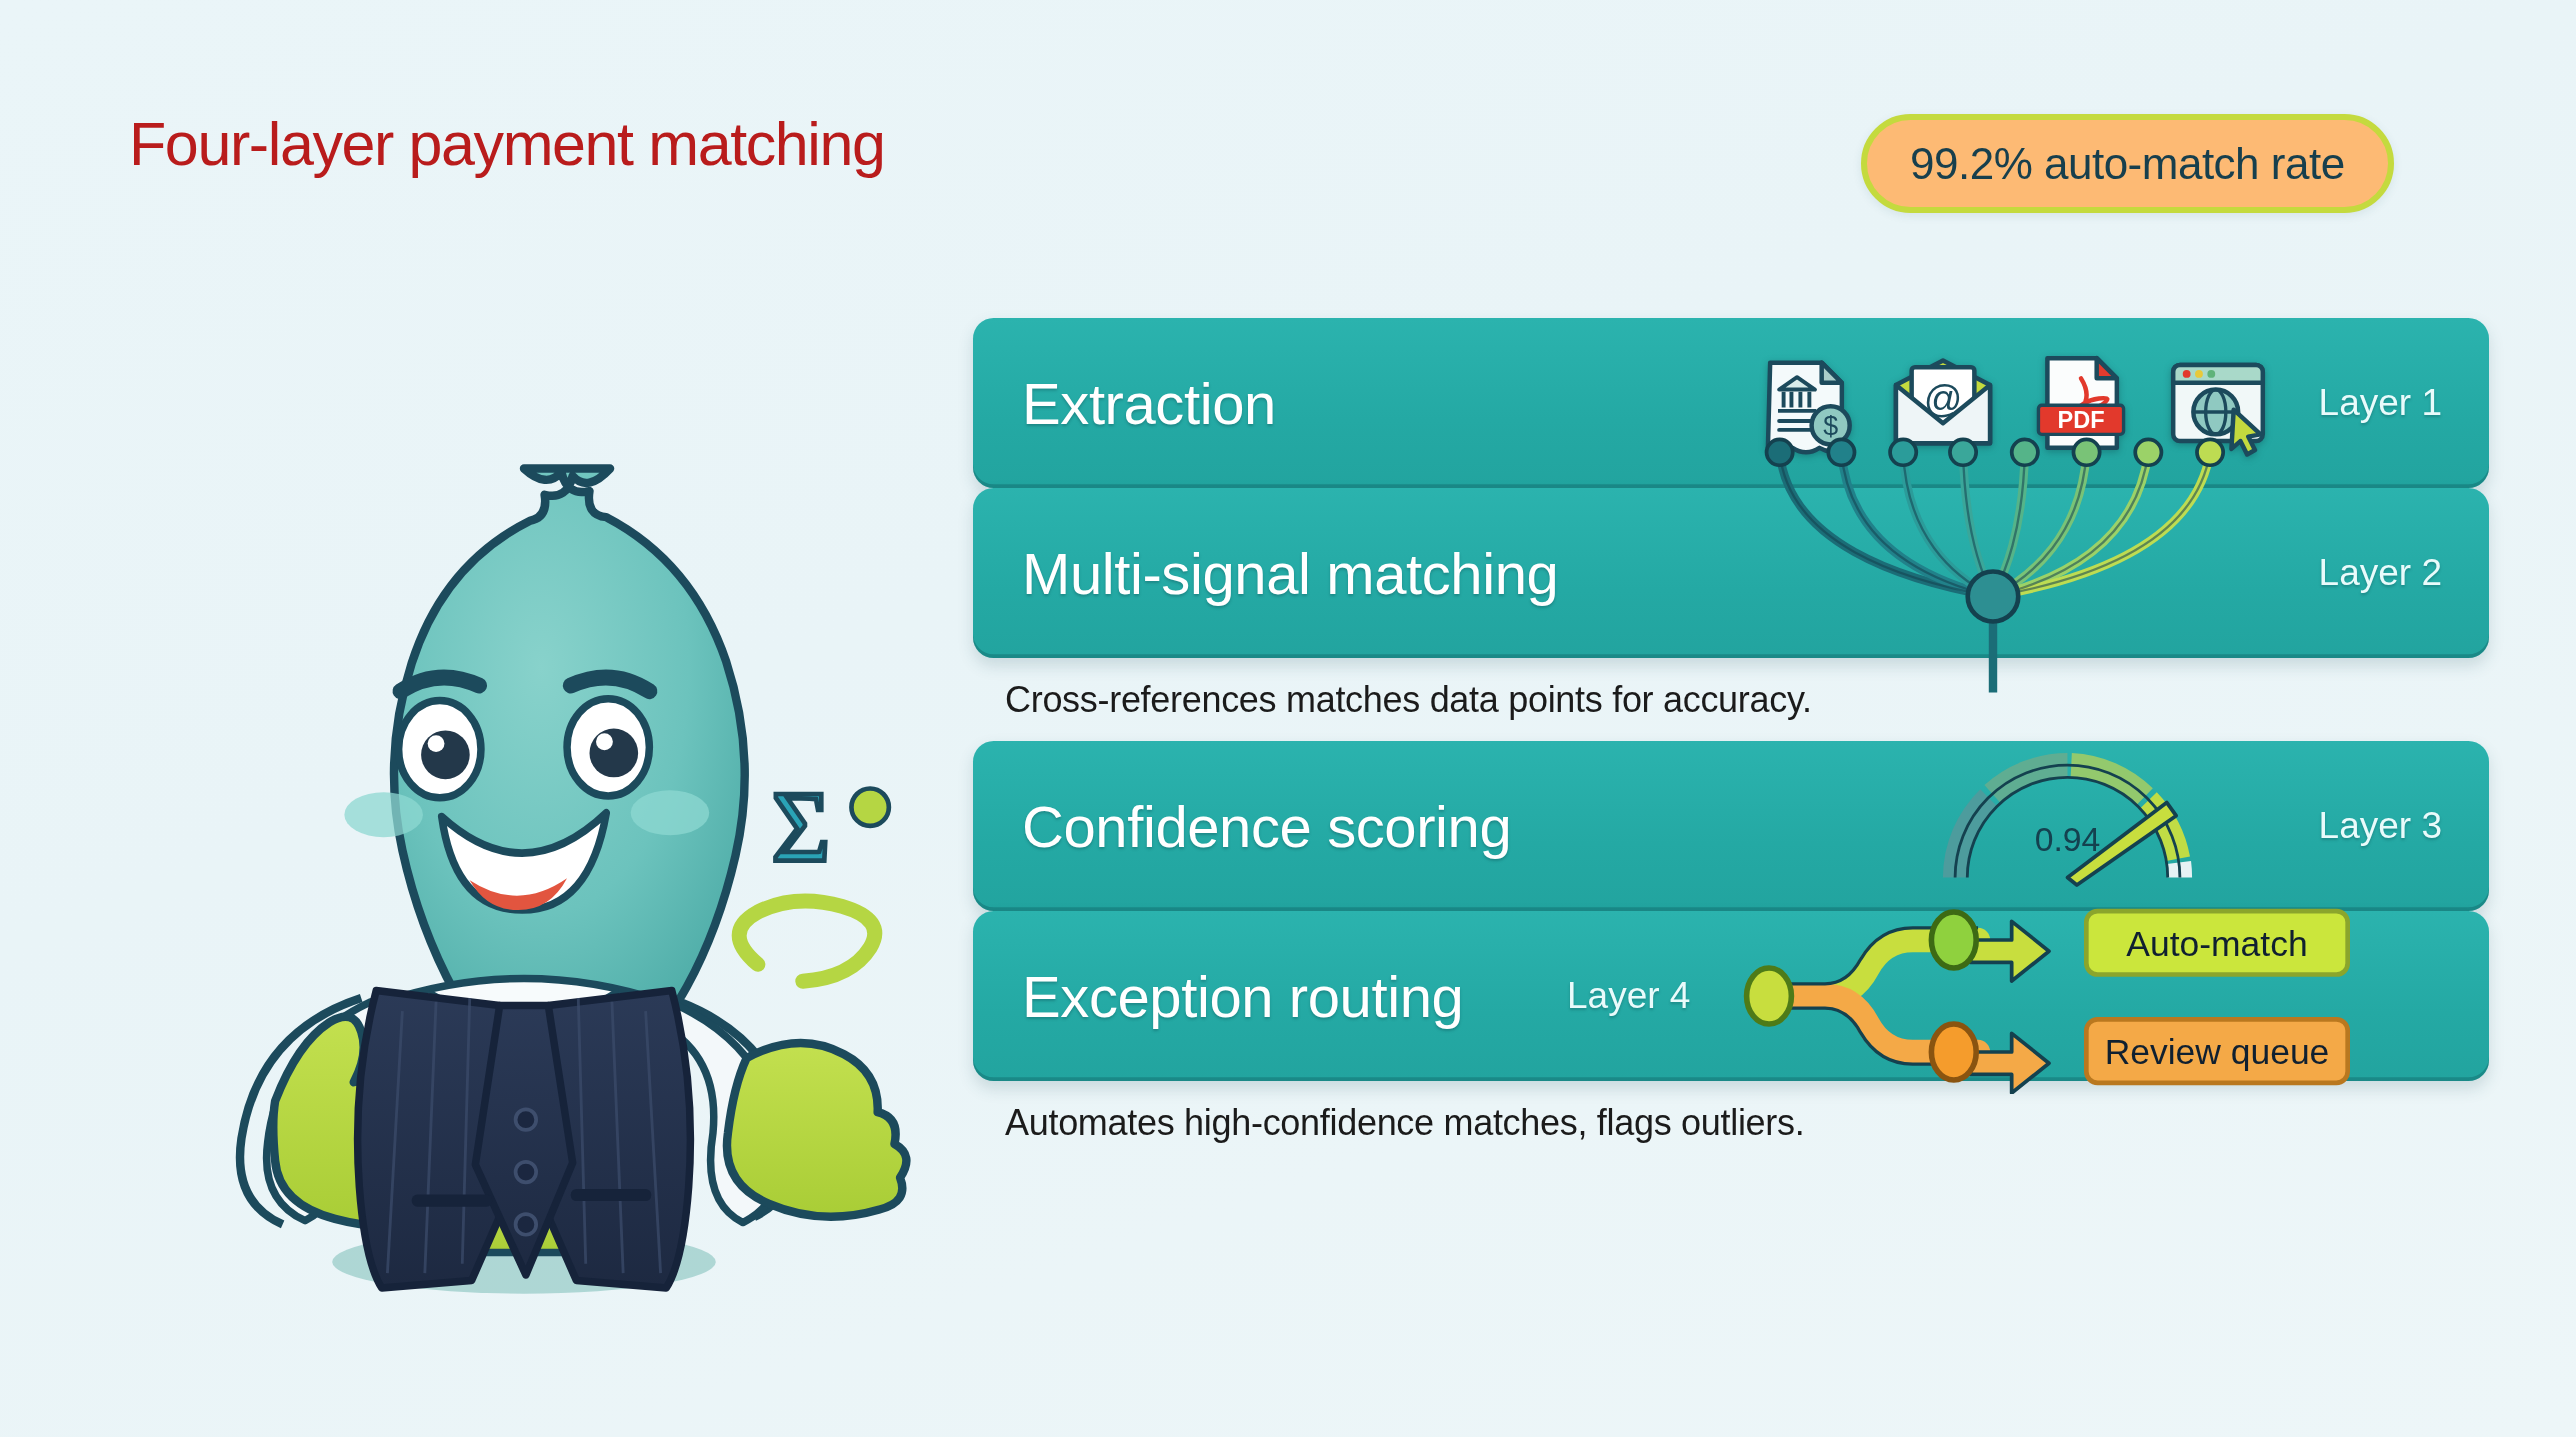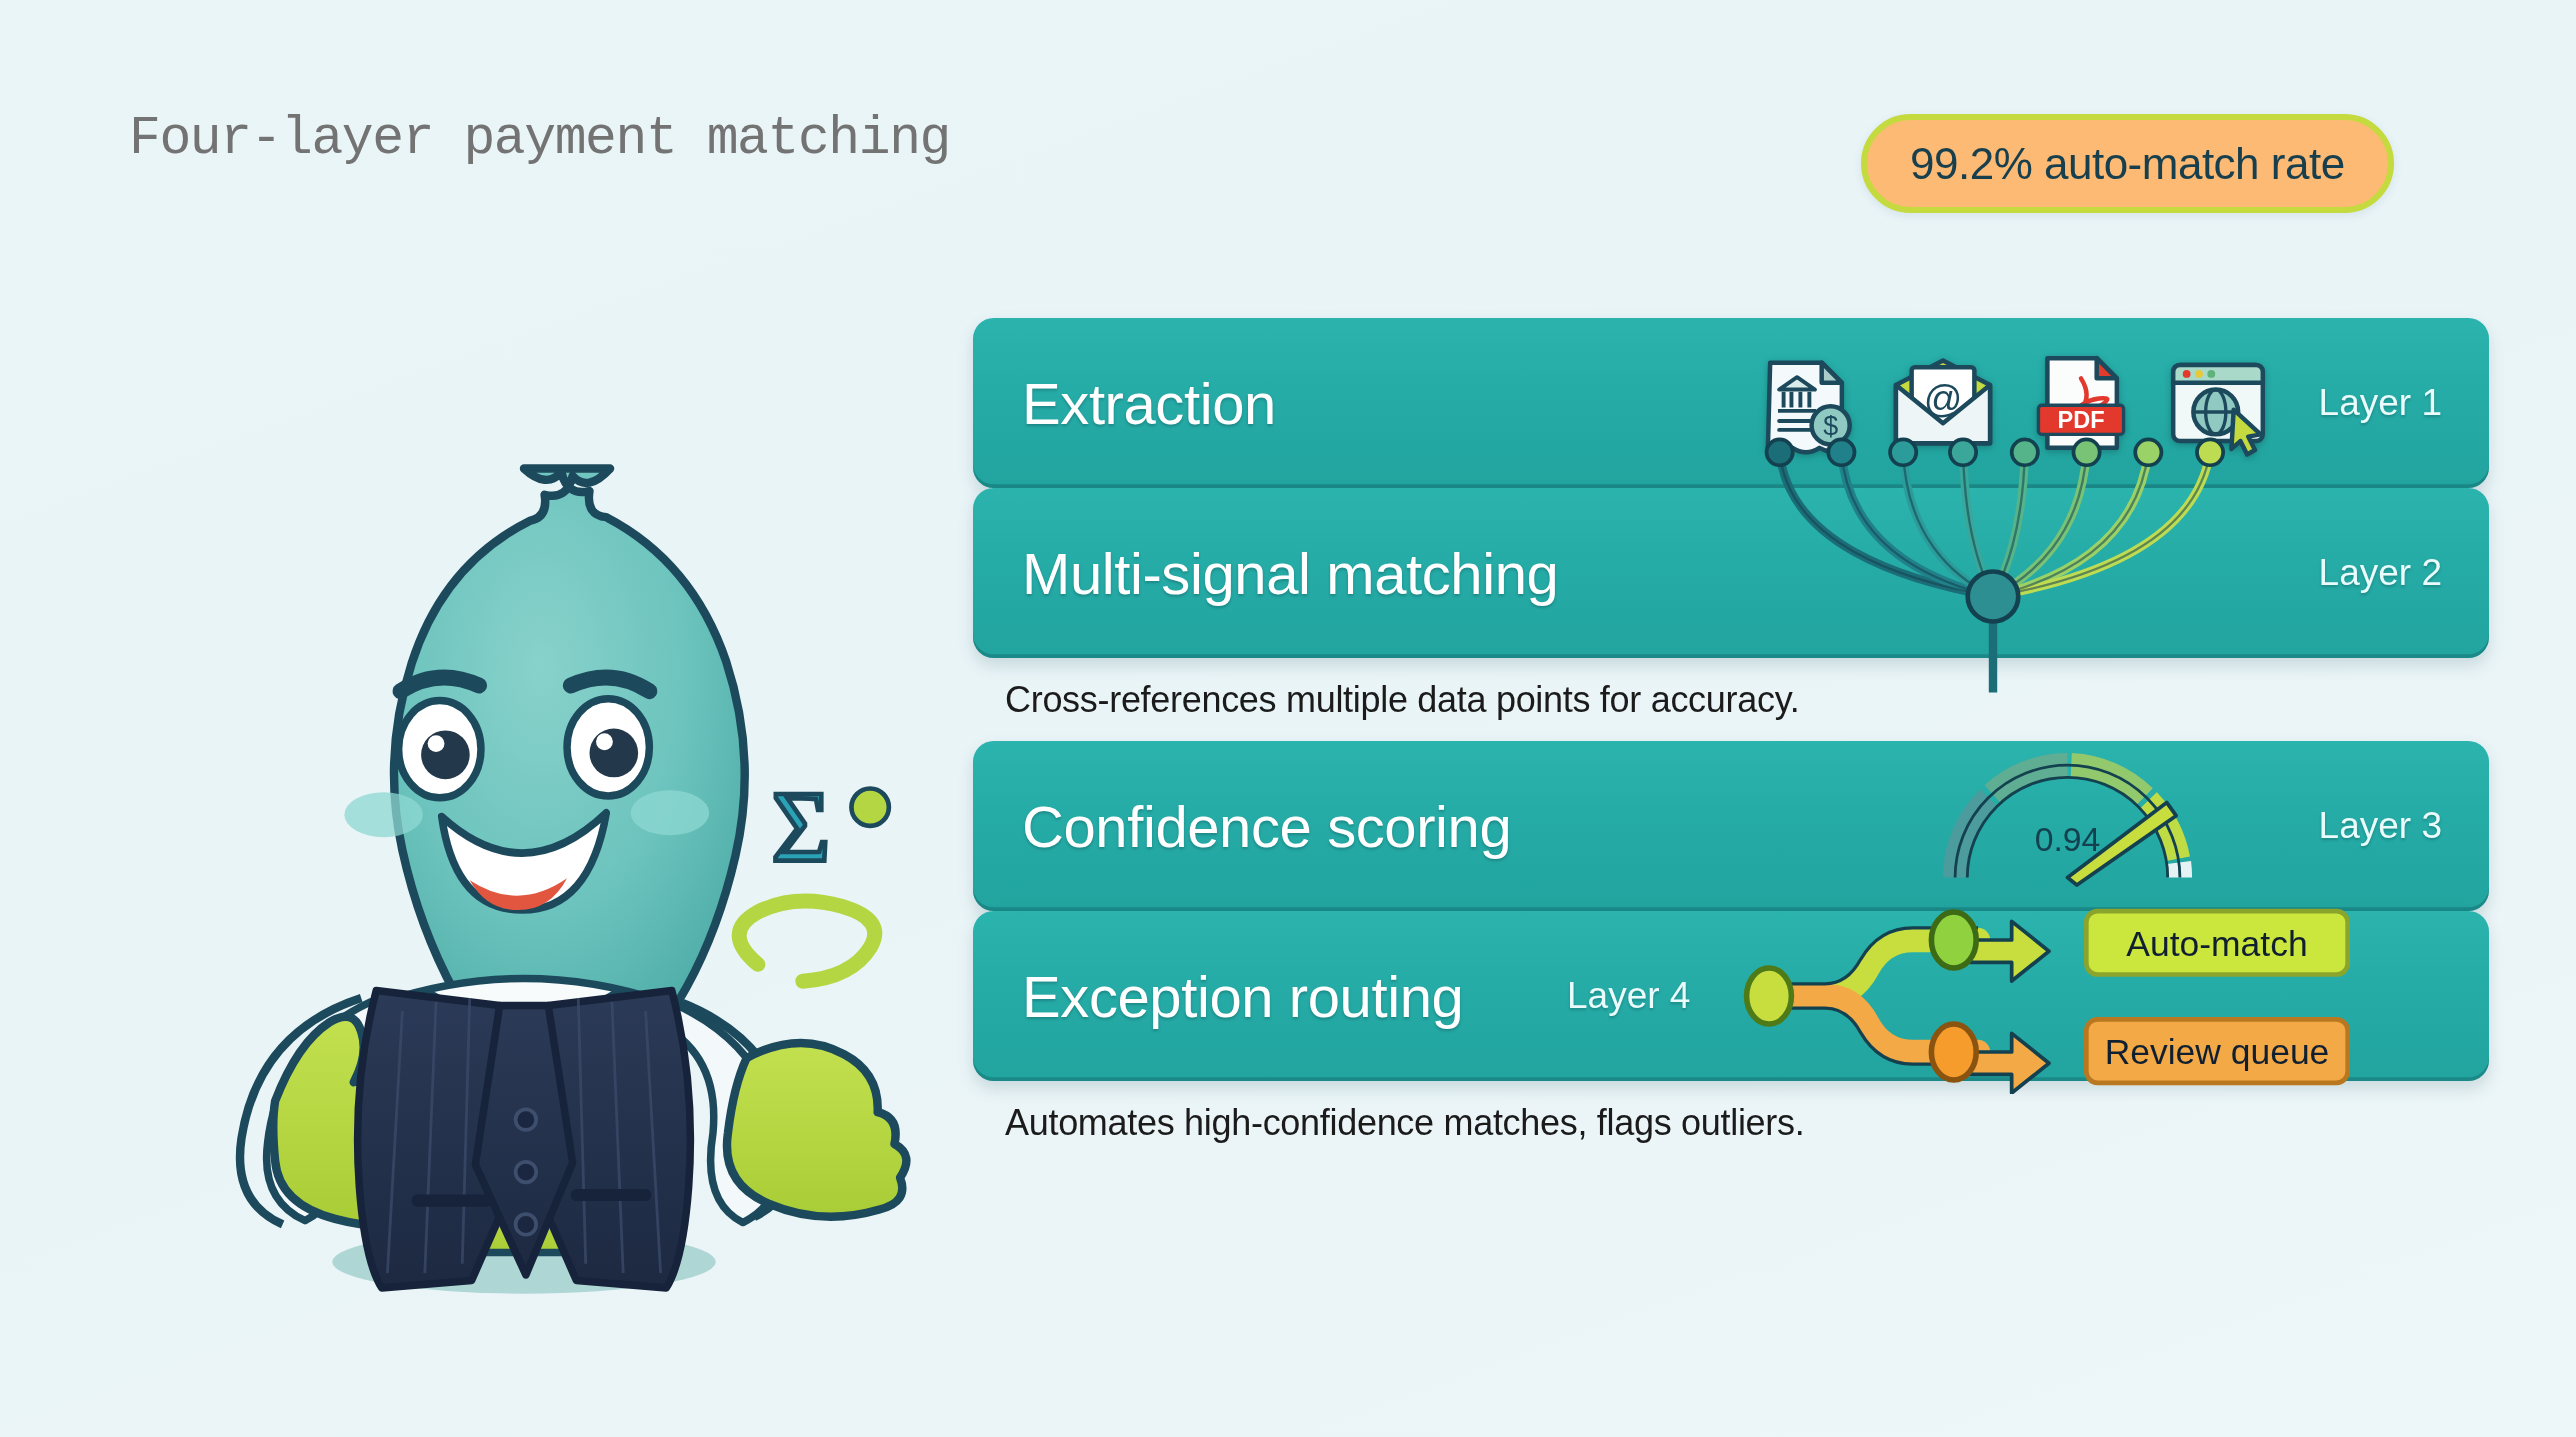--- a/index.html
+++ b/index.html
@@ -10,26 +10,25 @@
   }
   body {
     background: linear-gradient(160deg, #eaf5f8 0%, #e9f4f7 40%, #edf6f8 100%);
     position: relative;
   }
 
   
   #page-title {
     position: absolute;
     left: 129px; top: 109px;
-    font-size: 53px;
+    font-size: 61px;
     font-weight: 400;
     letter-spacing: -1.4px;
-    color: #737373;
+    color: #b91c1c;
     white-space: nowrap;
-    font-family: Liberation Mono, monospace;
   }
 
   
   #stat-badge {
     position: absolute;
     left: 1861px; top: 114px;
     height: 99px;
     padding: 0 43px;
     display: flex; align-items: center; justify-content: center;
     border: 6.6px solid #c4da3e;
@@ -319,21 +318,21 @@
             <circle cx="314" cy="22" r="14" fill="#55b489"></circle>
             <circle cx="380" cy="22" r="14" fill="#79c377"></circle>
             <circle cx="446" cy="22" r="14" fill="#9bd268"></circle>
             <circle cx="512" cy="22" r="14" fill="#bddc52"></circle>
           </g>
         </svg>
       </div>
 
       <div class="layer-tag">Layer 2</div>
     </div>
-    <div class="layer-caption">Cross-references multiple data points for accuracy.</div>
+    <div class="layer-caption">Cross-references matches data points for accuracy.</div>
   </div>
 
   <div class="layer-block">
     <div class="layer-bar">
       <div class="layer-title">Confidence scoring</div>
 
       <div class="layer-visual visual-gauge">
         <svg viewBox="0 0 300 170" width="100%" height="100%">
           <g fill="none" stroke-width="26" stroke-linecap="butt">
             <path d="M30 140 A 120 120 0 0 1 66 55" stroke="#4d9c9d"></path>

